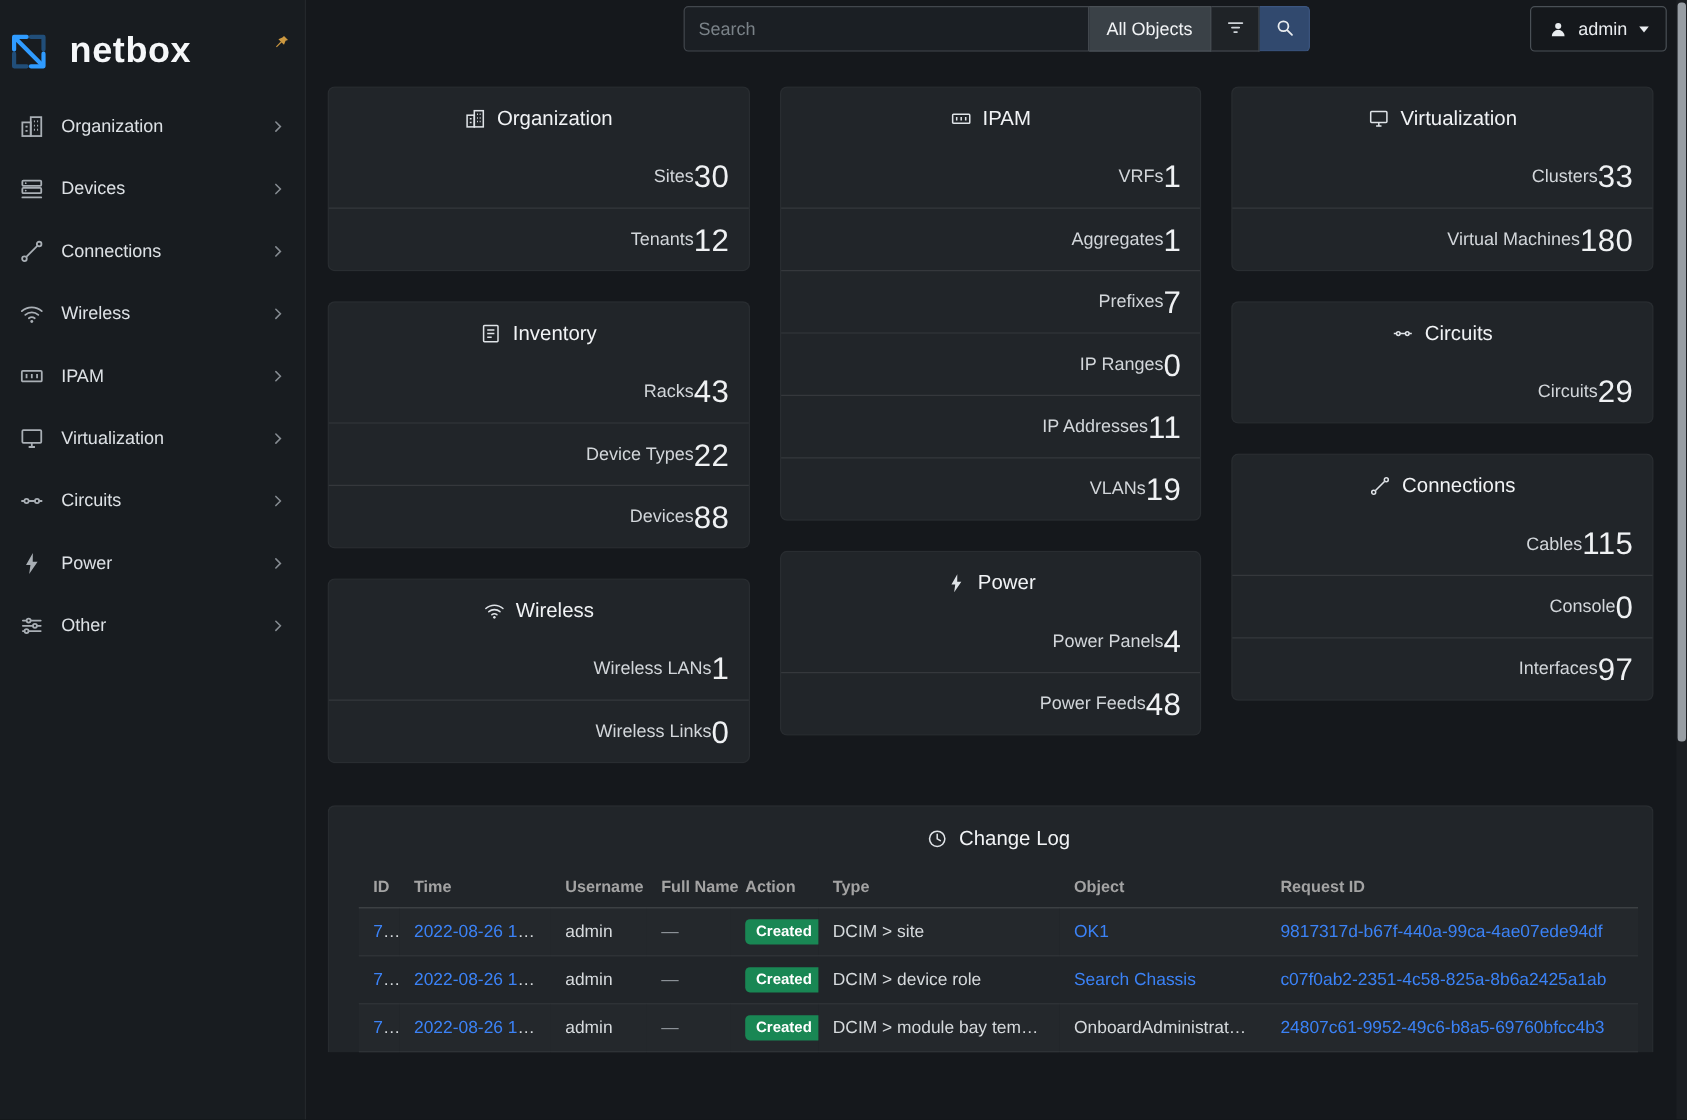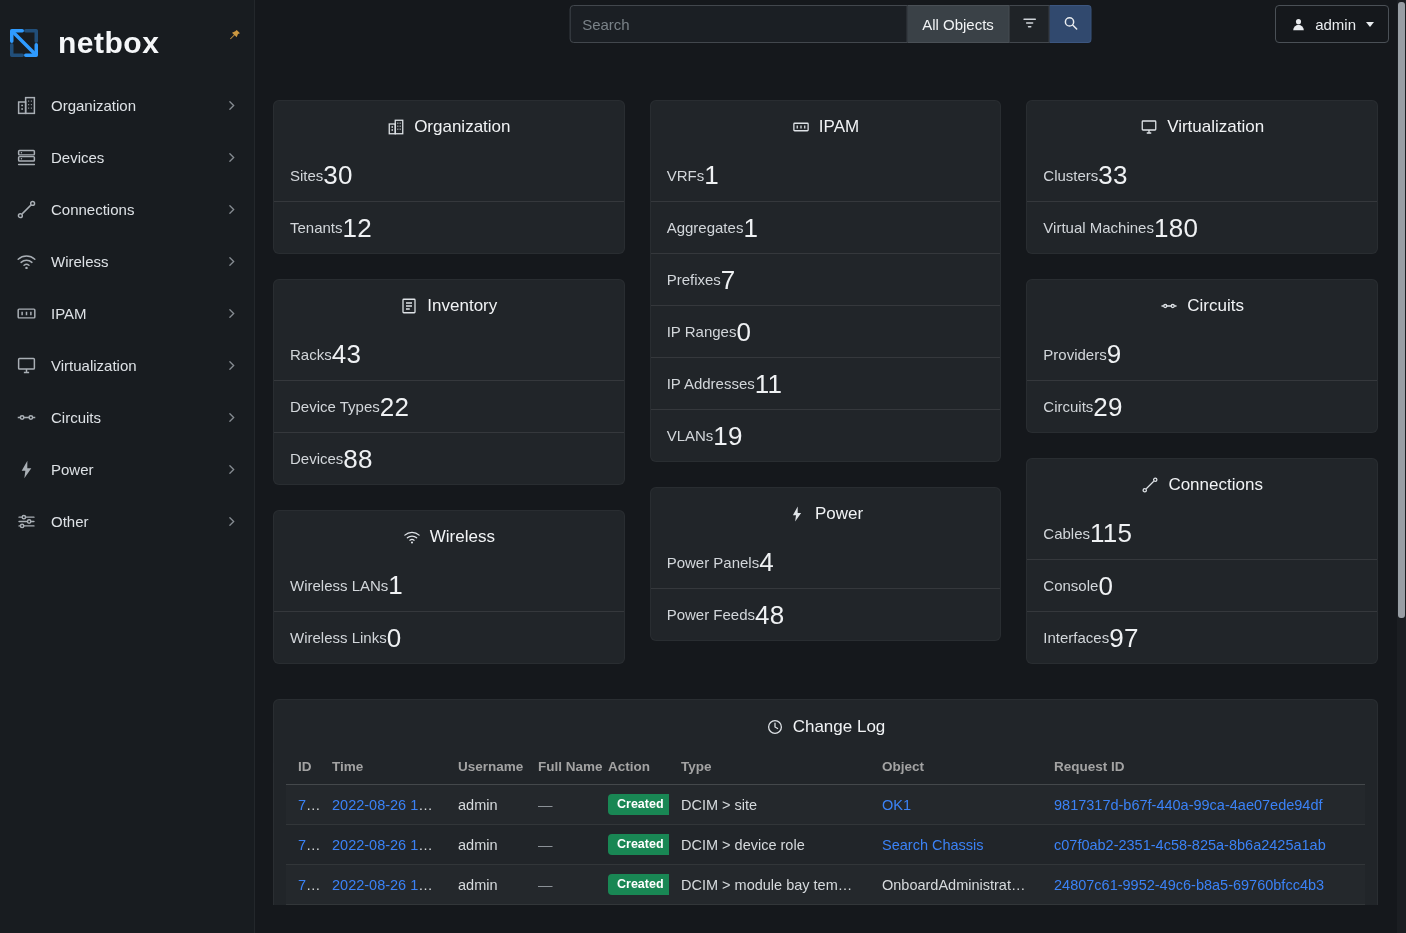--- a/index.html
+++ b/index.html
@@ -37,21 +37,21 @@
     height: 52px; display: flex; align-items: center; gap: 14px;
     padding: 0 16px; cursor: pointer; color: #dde1e5;
     font-size: 15px; font-weight: 500;
   }
   .nav-icon { width: 21px; height: 21px; color: #a9afb5; display: inline-flex; flex: none; }
   .nav-icon svg { width: 100%; height: 100%; }
   .chev { margin-left: auto; width: 13px; height: 13px; color: #868c92; display: inline-flex; }
   .chev svg { width: 100%; height: 100%; }
 
   
-  .main { flex: 1; height: 100%; display: flex; flex-direction: column; overflow: hidden; gap: 28px; }
+  .main { flex: 1; height: 100%; display: flex; flex-direction: column; overflow: hidden; }
 
   .topbar { height: 47px; min-height: 47px; position: relative; display: flex; align-items: center; }
   .search-group {
     position: absolute; left: 50%; transform: translateX(-50%);
     top: 5px; display: flex; height: 38px;
   }
   .search-input {
     width: 338px; height: 38px; background: #1b1f24;
     border: 1px solid #42474d; border-radius: 4px 0 0 4px;
     color: #e9ecef; padding: 0 12px; font-size: 15px; outline: none;
@@ -101,32 +101,32 @@
     border: 1px solid rgba(255,255,255,0.04);
   }
   .card-title {
     display: flex; justify-content: center; align-items: center; gap: 9px;
     padding: 16px 16px 12px; font-size: 17px; color: #f1f3f5; font-weight: 400;
   }
   .cicon { width: 18px; height: 18px; color: #dfe3e7; display: inline-flex; }
   .cicon svg { width: 100%; height: 100%; }
 
   .stat-row {
-    display: flex; align-items: center; justify-content: flex-start;
+    display: flex; align-items: center; justify-content: flex-end;
     padding: 11px 16px; min-height: 52px; cursor: pointer;
   }
   .stat-row + .stat-row { border-top: 1px solid rgba(255,255,255,0.09); }
   .stat-label { font-size: 15px; color: #d2d6da; }
   .stat-value { font-size: 26px; color: #eff1f3; line-height: 1; letter-spacing: 0.3px; }
 
   
   .changelog {
     margin-top: 35px; background: #212529;
     border: 1px solid rgba(255,255,255,0.04); border-bottom: none;
-    border-radius: 6px 6px 0 0; padding: 0 12px 0 12px;
+    border-radius: 6px 6px 0 0; padding: 0 12px 0 25px;
   }
   .changelog .card-title { padding: 17px 0 12px; }
   table { width: 100%; border-collapse: collapse; font-size: 14.5px; table-layout: fixed; }
   th {
     text-align: left; font-weight: 700; font-size: 13.5px; color: #a3a3a3;
     padding: 10px 12px; border-bottom: 1px solid rgba(255,255,255,0.16);
     white-space: nowrap;
   }
   td {
     padding: 9px 12px; border-bottom: 1px solid rgba(255,255,255,0.08);
@@ -514,24 +514,20 @@
         <section class="card">
           <div class="card-title">
             <span class="cicon">
               <svg viewBox="0 0 24 24" fill="none" stroke="currentColor" stroke-width="1.7">
                   <path d="M2 12h3M9 12h6M19 12h3"></path>
                   <circle cx="7" cy="12" r="2"></circle>
                   <circle cx="17" cy="12" r="2"></circle>
                 </svg>
             </span>
             <span>Circuits</span>
-          </div>
-          <div class="stat-row">
-            <span class="stat-label">Providers</span>
-            <span class="stat-value">9</span>
           </div>
           <div class="stat-row">
             <span class="stat-label">Circuits</span>
             <span class="stat-value">29</span>
           </div>
         </section>
 
         <section class="card">
           <div class="card-title">
             <span class="cicon">

